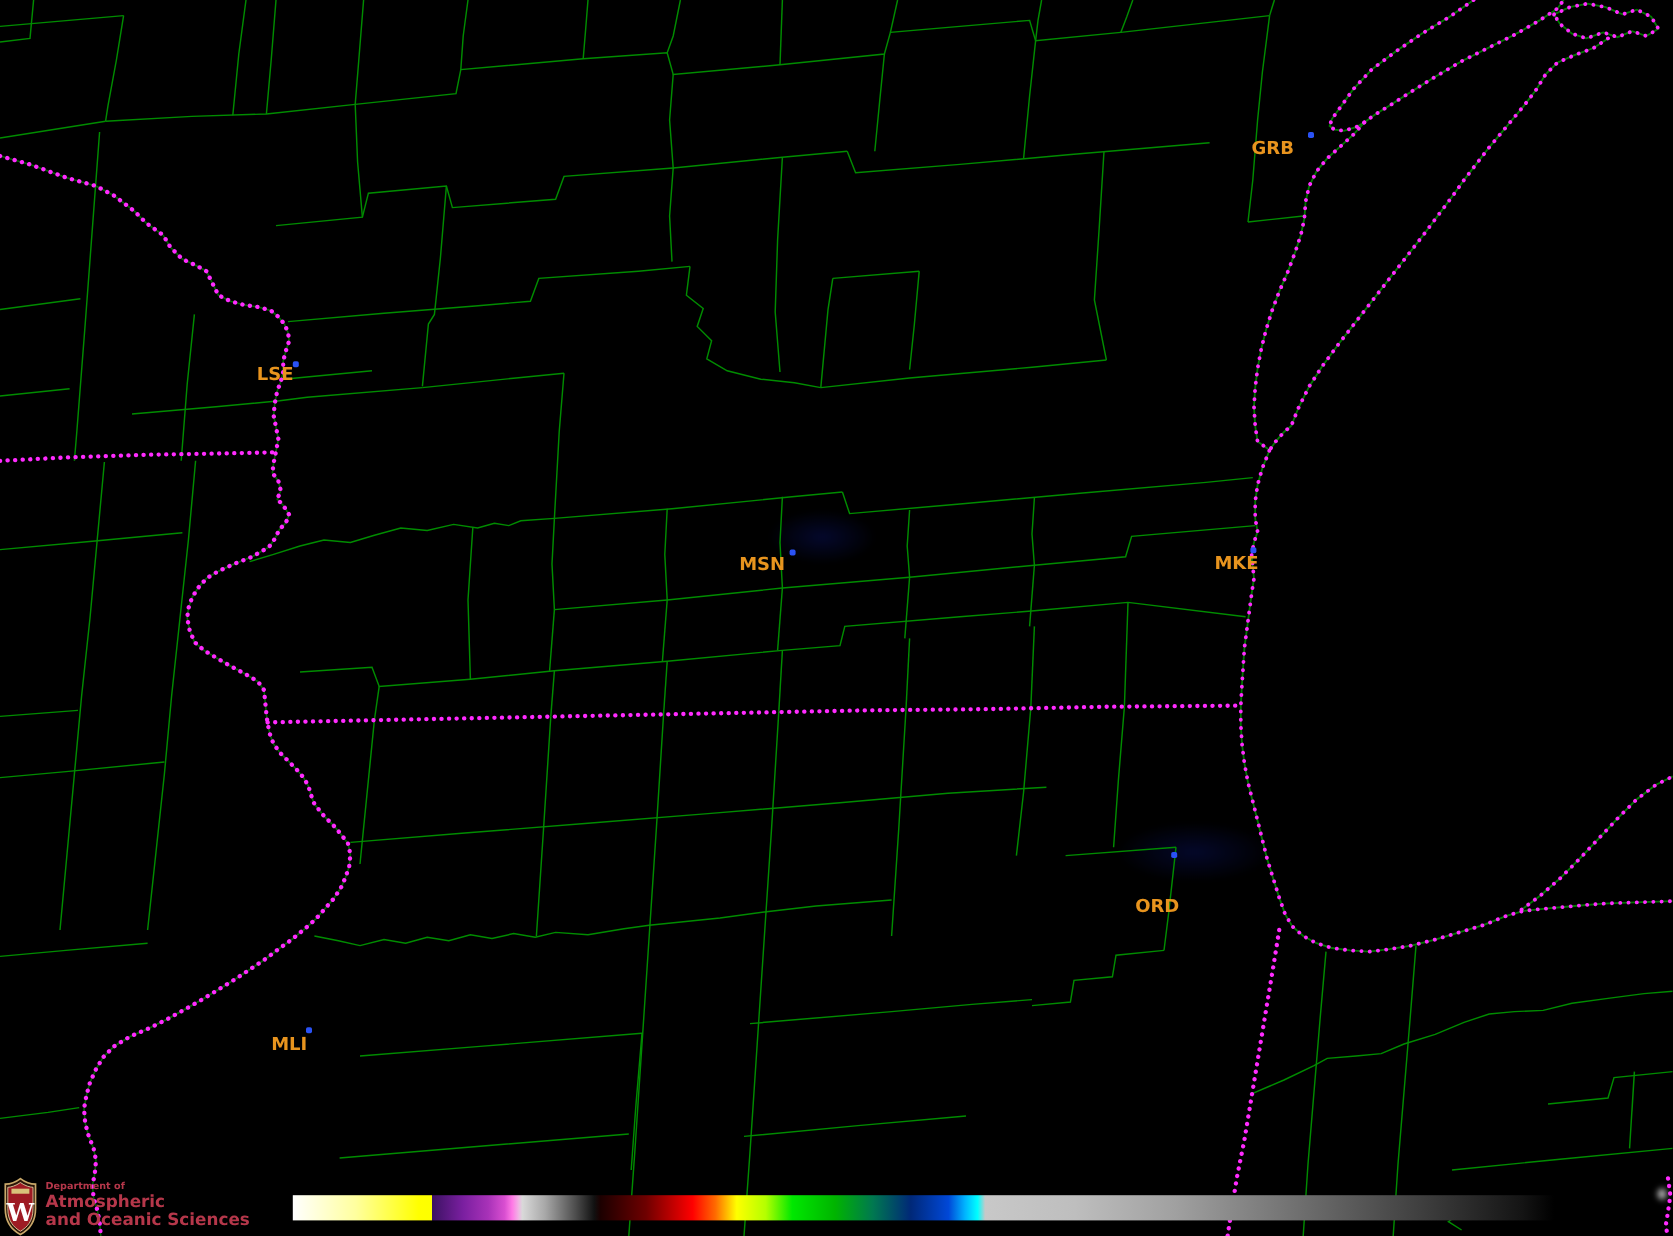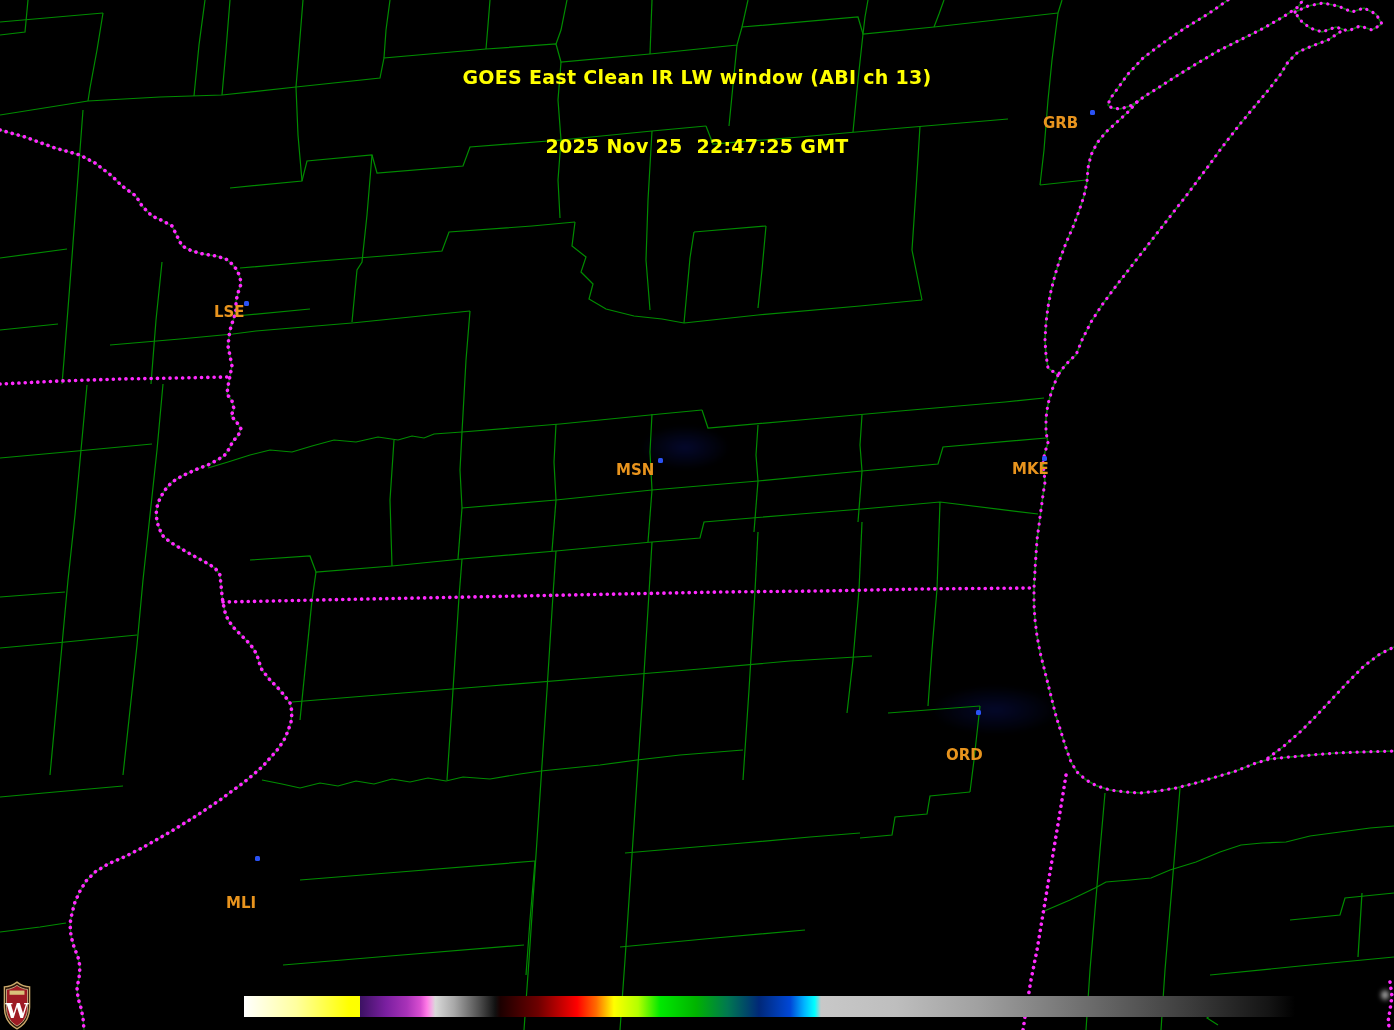--- a/index.html
+++ b/index.html
@@ -151,24 +151,20 @@
       <polyline points="223,602 320,600 420,598 520,596 620,594 720,592 820,591 920,589 1035,588" class="dotsb"></polyline>
       <polyline points="1066,775 1062,800 1057,830 1052,860 1047,890 1042,920 1037,950 1031,980 1026,1010 1023,1030" class="dotsb"></polyline>
       <polyline points="1390,982 1392,996 1390,1010 1388,1022 1390,1030" class="dotsb"></polyline>
       <polyline points="1228,0 1208,14 1185,28 1163,43 1143,58 1128,74 1118,88 1110,99 1108,105 1112,108 1120,109 1130,106 1137,102 1145,96 1158,88 1175,77 1196,64 1218,51 1240,40 1262,29 1283,17 1298,7 1303,0" class="dots"></polyline>
       <polyline points="1295,12 1308,6 1323,3 1338,6 1352,12 1364,8 1376,14 1382,24 1372,30 1360,26 1348,31 1336,27 1322,32 1310,28 1300,20 1295,12" class="dots"></polyline>
       <polyline points="1340,32 1328,40 1312,46 1298,52 1288,62 1280,75 1270,88 1260,100 1250,112 1240,124 1230,137 1220,150 1210,164 1198,180 1186,196 1172,214 1158,232 1144,250 1130,268 1116,286 1102,305 1091,322 1082,340 1076,355 1070,360 1063,368 1058,375" class="dots"></polyline>
       <polyline points="1137,102 1128,112 1117,122 1106,132 1097,143 1091,155 1088,168 1087,182 1084,196 1079,211 1073,227 1066,243 1060,259 1055,275 1051,291 1048,307 1046,323 1045,339 1046,355 1048,368 1058,375 1052,390 1048,404 1046,418 1046,432 1048,443 1045,452 1043,462 1044,472 1045,482 1043,495 1041,510 1039,525 1037,540 1036,555 1035,570 1034,588 1034,604 1035,620 1037,636 1040,652 1044,668 1048,684 1052,700 1056,716 1061,732 1066,748 1071,762 1077,772 1086,780 1097,786 1110,790 1125,792 1141,793 1158,791 1176,788 1196,783 1216,777 1236,771 1256,763 1270,759 1290,757 1312,755 1336,753 1362,752 1394,751" class="dots"></polyline>
       <polyline points="1268,758 1284,746 1300,732 1316,716 1332,699 1348,682 1364,666 1380,654 1394,647" class="dots"></polyline>
     </svg>
 
-  <div id="title-block">
-    <div>GOES East Clean IR LW window (ABI ch 13)</div>
-    <div>2025 Nov 25  22:47:25 GMT</div>
-  </div>
 
   <div id="stations">
       <div>
         <div class="st-label" style="left: 214px; top: 305px;">LSE</div>
         <div class="st-dot" style="left: 244px; top: 301px;"></div>
       </div>
       <div>
         <div class="st-label" style="left: 1043px; top: 116px;">GRB</div>
         <div class="st-dot" style="left: 1090px; top: 110px;"></div>
       </div>
@@ -178,29 +174,34 @@
       </div>
       <div>
         <div class="st-label" style="left: 1012px; top: 462px;">MKE</div>
         <div class="st-dot" style="left: 1042px; top: 456px;"></div>
       </div>
       <div>
         <div class="st-label" style="left: 946px; top: 748px;">ORD</div>
         <div class="st-dot" style="left: 976px; top: 710px;"></div>
       </div>
       <div>
-        <div class="st-label" style="left: 226px; top: 896px;">MLI</div>
+        <div class="st-label" style="left: 226px; top: 863px;">MLI</div>
         <div class="st-dot" style="left: 255px; top: 856px;"></div>
       </div>
     </div>
 
   <div id="colorbar" style="left: 244px; top: 996px; width: 1051px; height: 21px; background: linear-gradient(to right, rgb(255, 255, 255) 0%, rgb(255, 255, 158) 5%, rgb(255, 255, 0) 10%, rgb(253, 255, 0) 11%, rgb(60, 18, 99) 11.05%, rgb(122, 31, 160) 13.5%, rgb(168, 50, 184) 15.5%, rgb(217, 79, 209) 16.8%, rgb(255, 122, 230) 17.4%, rgb(240, 180, 228) 17.9%, rgb(217, 217, 217) 18.2%, rgb(168, 168, 168) 20%, rgb(74, 74, 74) 22.5%, rgb(17, 17, 17) 23.9%, rgb(28, 0, 0) 24.4%, rgb(110, 0, 0) 28%, rgb(255, 0, 0) 31.7%, rgb(255, 106, 0) 33.5%, rgb(255, 255, 0) 35.2%, rgb(180, 255, 0) 37.5%, rgb(0, 232, 0) 39.6%, rgb(0, 180, 0) 43%, rgb(0, 120, 80) 46%, rgb(0, 40, 120) 49%, rgb(0, 72, 216) 52%, rgb(0, 180, 255) 53.3%, rgb(0, 255, 255) 54.3%, rgb(200, 200, 200) 54.9%, rgb(190, 190, 190) 62%, rgb(160, 160, 160) 70%, rgb(110, 110, 110) 80%, rgb(60, 60, 60) 90%, rgb(20, 20, 20) 97.5%, rgb(0, 0, 0) 100%);"></div>
 
   <div id="logo">
     <svg id="logo-crest" viewBox="0 0 60 104">
       <path d="M30,2 C39,9 51,12 57,12 L57,56 C57,82 45,94 30,102 C15,94 3,82 3,56 L3,12 C9,12 21,9 30,2 Z" fill="#2a1408" stroke="#c9a96a" stroke-width="3"></path>
       <path d="M30,9 C38,15 48,17.5 52.5,17.5 L52.5,56 C52.5,78 42,89 30,96 C18,89 7.5,78 7.5,56 L7.5,17.5 C12,17.5 22,15 30,9 Z" fill="#9e1b24" stroke="#e8d9a8" stroke-width="1.5"></path>
       <rect x="14" y="20" width="32" height="9" fill="#d8c27a"></rect>
       <text x="30" y="78" text-anchor="middle" font-family="DejaVu Serif, serif" font-size="44" font-weight="bold" fill="#ffffff">W</text>
     </svg>
+    <div id="logo-text">
+      <div id="logo-dept">Department of</div>
+      <div id="logo-l2">Atmospheric</div>
+      <div id="logo-l3">and Oceanic Sciences</div>
+    </div>
   </div>
 
 </div>
 
 </body></html>

